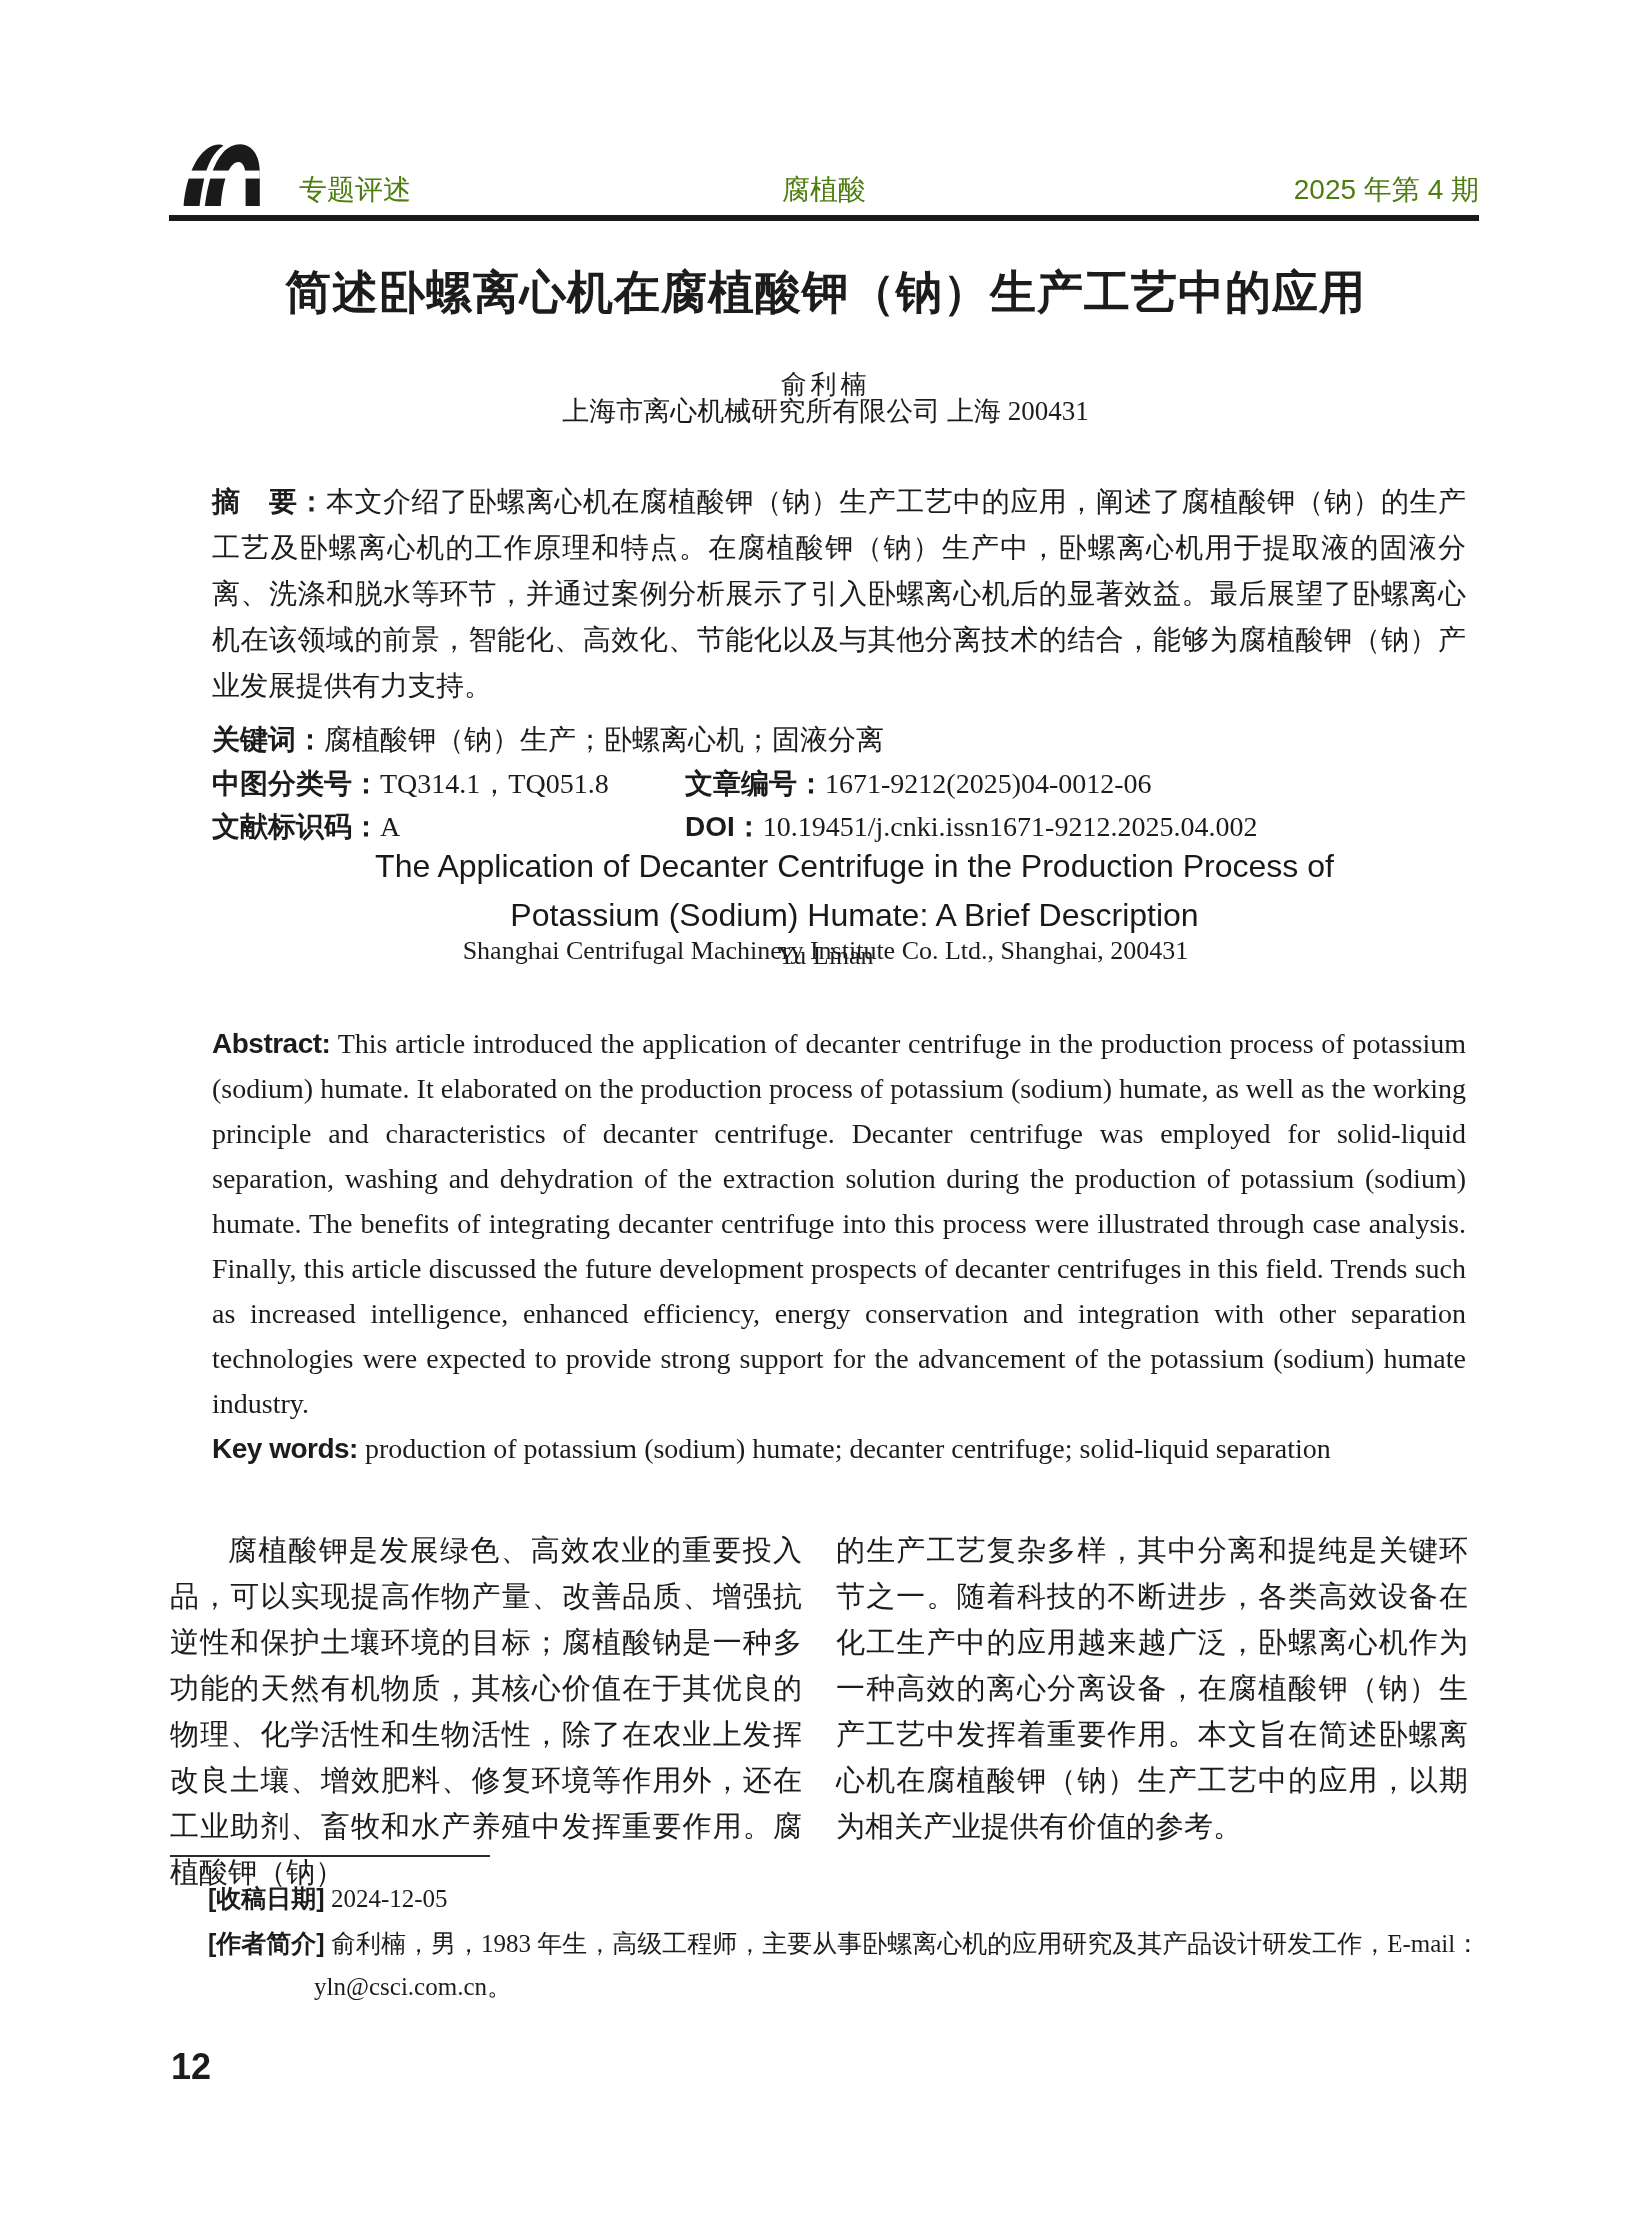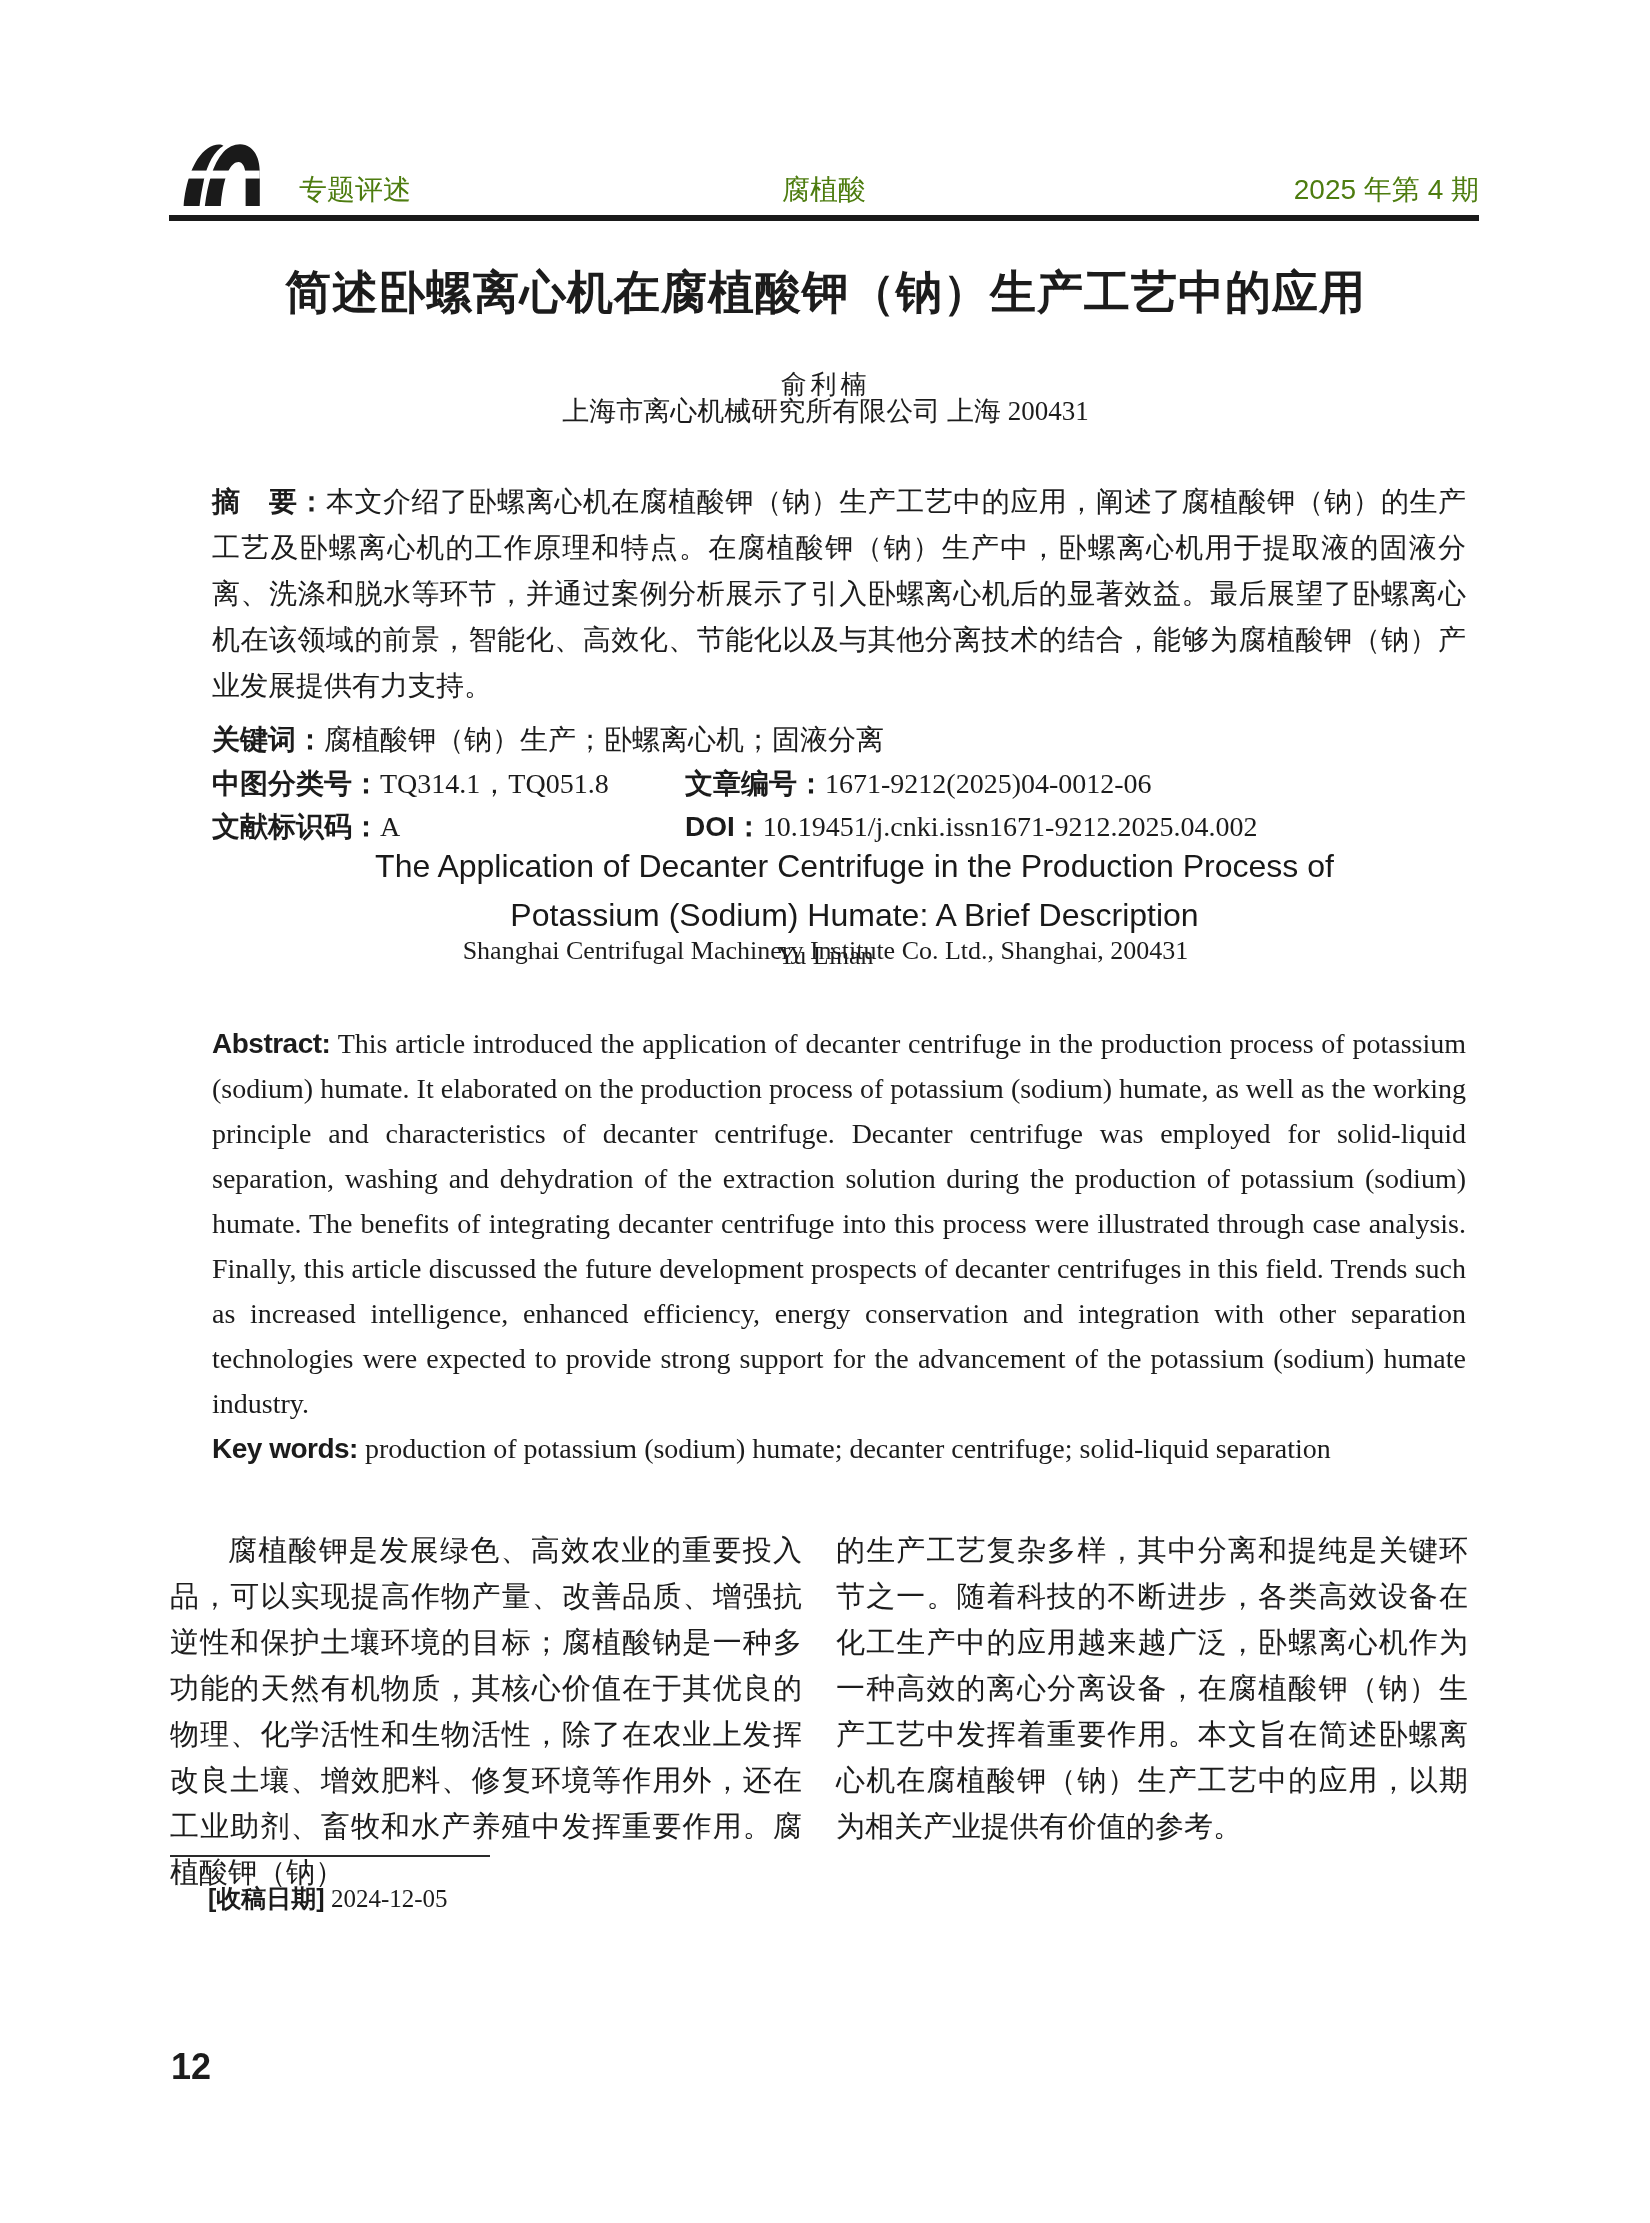--- a/index.html
+++ b/index.html
@@ -122,16 +122,17 @@
     <p class="indent">腐植酸钾是发展绿色、高效农业的重要投入品，可以实现提高作物产量、改善品质、增强抗逆性和保护土壤环境的目标；腐植酸钠是一种多功能的天然有机物质，其核心价值在于其优良的物理、化学活性和生物活性，除了在农业上发挥改良土壤、增效肥料、修复环境等作用外，还在工业助剂、畜牧和水产养殖中发挥重要作用。腐植酸钾（钠）</p>
   </div>
   <div class="col just">
     <p>的生产工艺复杂多样，其中分离和提纯是关键环节之一。随着科技的不断进步，各类高效设备在化工生产中的应用越来越广泛，卧螺离心机作为一种高效的离心分离设备，在腐植酸钾（钠）生产工艺中发挥着重要作用。本文旨在简述卧螺离心机在腐植酸钾（钠）生产工艺中的应用，以期为相关产业提供有价值的参考。</p>
   </div>
 </div>
 
 <div id="fn-sep" class="abs"></div>
 <div id="footnotes" class="abs">
   <p class="fn-row"><span class="fn-lbl">[收稿日期]</span><span class="fn-val"> 2024-12-05</span></p>
+  <p class="fn-row" id="fn-bio"><span class="fn-lbl">[作者简介]</span><span class="fn-val"> 俞利楠，男，1983 年生，高级工程师，主要从事卧螺离心机的应用研究及其产品设计研发工作，E-mail：</span><span class="fn-val">yln@csci.com.cn。</span></p>
 </div>
 
 <div id="page-num" class="abs">12</div>
 
 
 </body></html>

